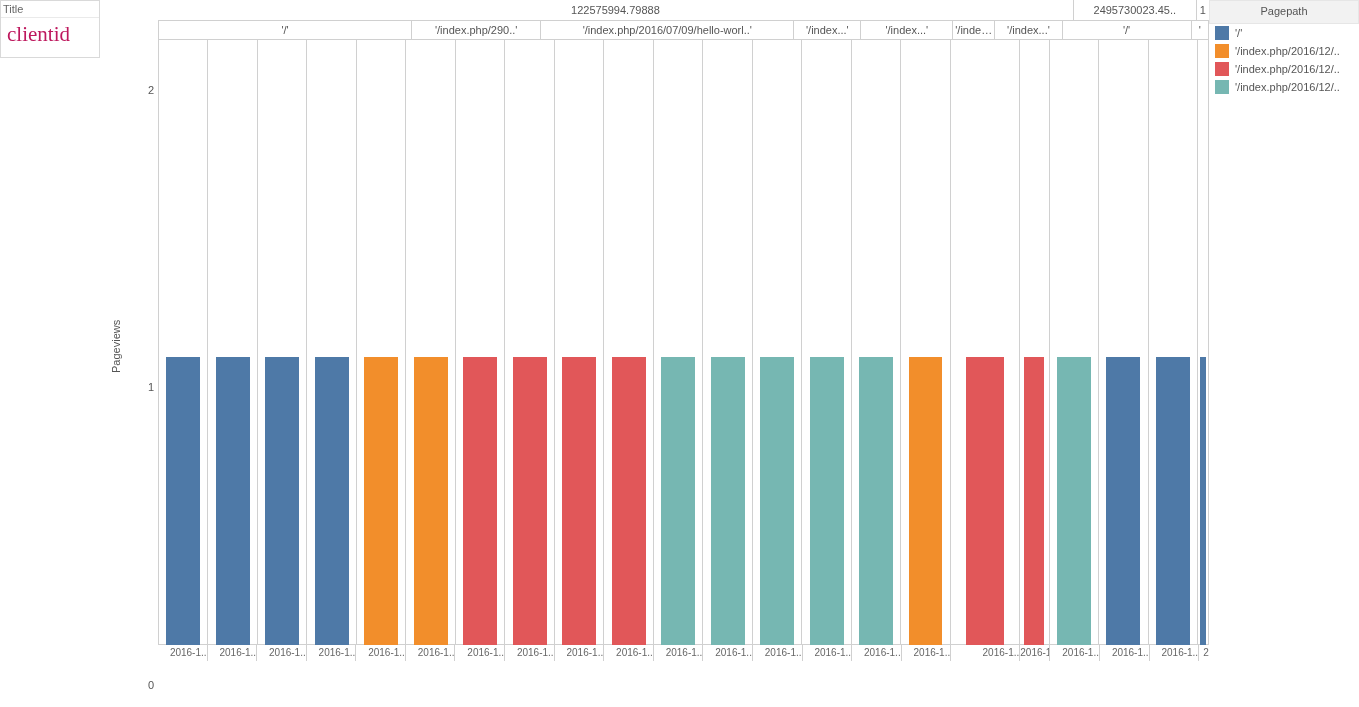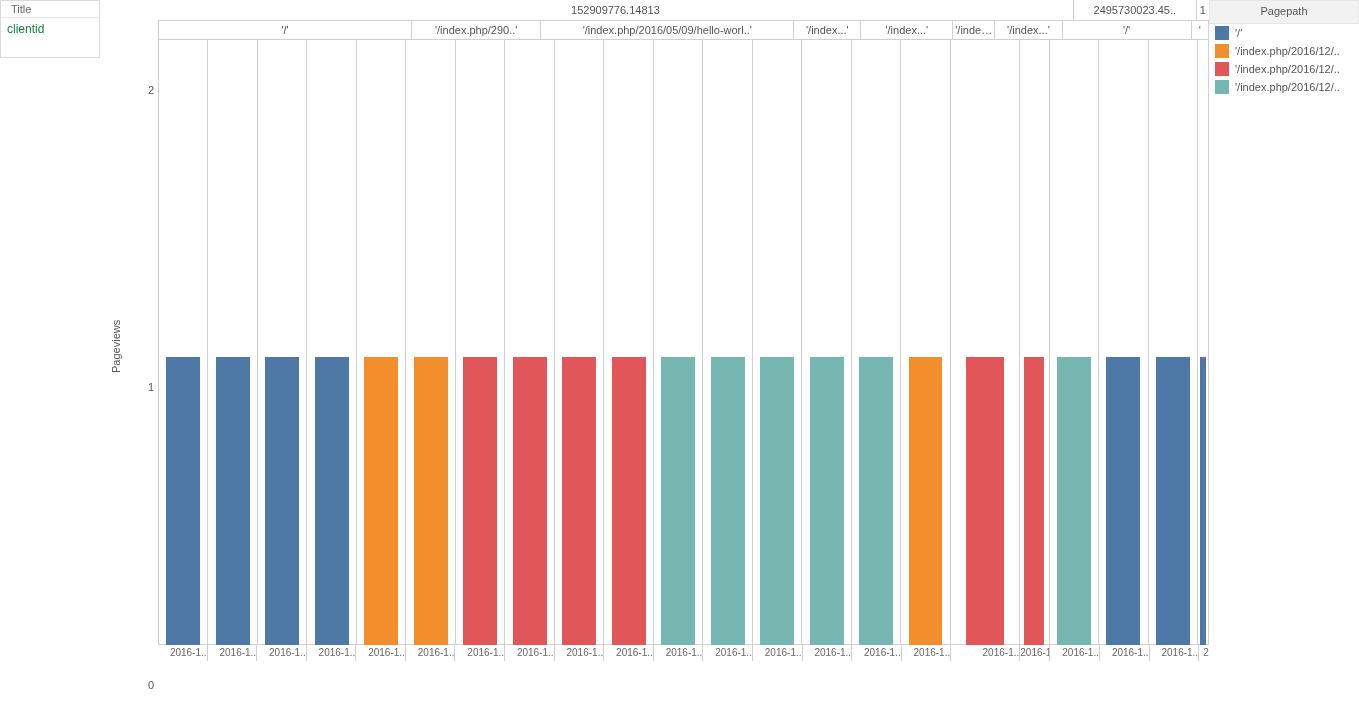--- a/index.html
+++ b/index.html
@@ -26,29 +26,30 @@
     width: 100px;
     height: 58px;
     border: 1px solid #d9d9d9;
     margin: 0;
     padding: 0;
     box-sizing: border-box;
     display: flex;
     flex-direction: column;
   }
   .title-card .hdr {
-    padding: 2px 10px;
+    padding: 2px 2px;
     font-size: 11px;
     color: #666;
     border-bottom: 1px solid #eaeaea;
   }
   .title-card .val {
     padding: 4px 6px 6px 6px;
-    font-size: 12px;
-    color: #15803d;
+    font-size: 21px;
+    color: #be185d;
+    font-family: Liberation Serif, serif;
   }
 
   
   .chart-wrap {
     flex: 1;
     position: relative;
     margin-left: 8px;
   }
   .chart-title {
     text-align: center;
@@ -225,29 +226,29 @@
 
   <div class="title-card">
     <div class="hdr">Title</div>
     <div class="val">clientid</div>
   </div>
 
   <div class="chart-wrap">
 
 
     <div class="clientid-row" id="clientid-row">
-        <div class="clientid-cell" style="flex: 15 0 0px;">152909776.14813</div>
+        <div class="clientid-cell" style="flex: 15 0 0px;">122575994.79888</div>
         <div class="clientid-cell" style="flex: 2 0 0px;">2495730023.45..</div>
         <div class="clientid-cell" style="flex: 0.2 0 0px;">1</div>
       </div>
 
     <div class="pagepath-row" id="pagepath-row">
         <div class="pagepath-cell" style="flex: 4 0 0px;">'/'</div>
         <div class="pagepath-cell" style="flex: 2 0 0px;">'/index.php/290..'</div>
-        <div class="pagepath-cell" style="flex: 4 0 0px;">'/index.php/2016/05/09/hello-worl..'</div>
+        <div class="pagepath-cell" style="flex: 4 0 0px;">'/index.php/2016/07/09/hello-worl..'</div>
         <div class="pagepath-cell" style="flex: 1 0 0px;">'/index...'</div>
         <div class="pagepath-cell" style="flex: 1.4 0 0px;">'/index...'</div>
         <div class="pagepath-cell" style="flex: 0.6 0 0px;">'/index...'</div>
         <div class="pagepath-cell" style="flex: 1 0 0px;">'/index...'</div>
         <div class="pagepath-cell" style="flex: 2 0 0px;">'/'</div>
         <div class="pagepath-cell" style="flex: 0.2 0 0px;">'</div>
       </div>
 
     <div class="plot-row" id="plot-row">
       <div class="plot-bottom-border"></div>

